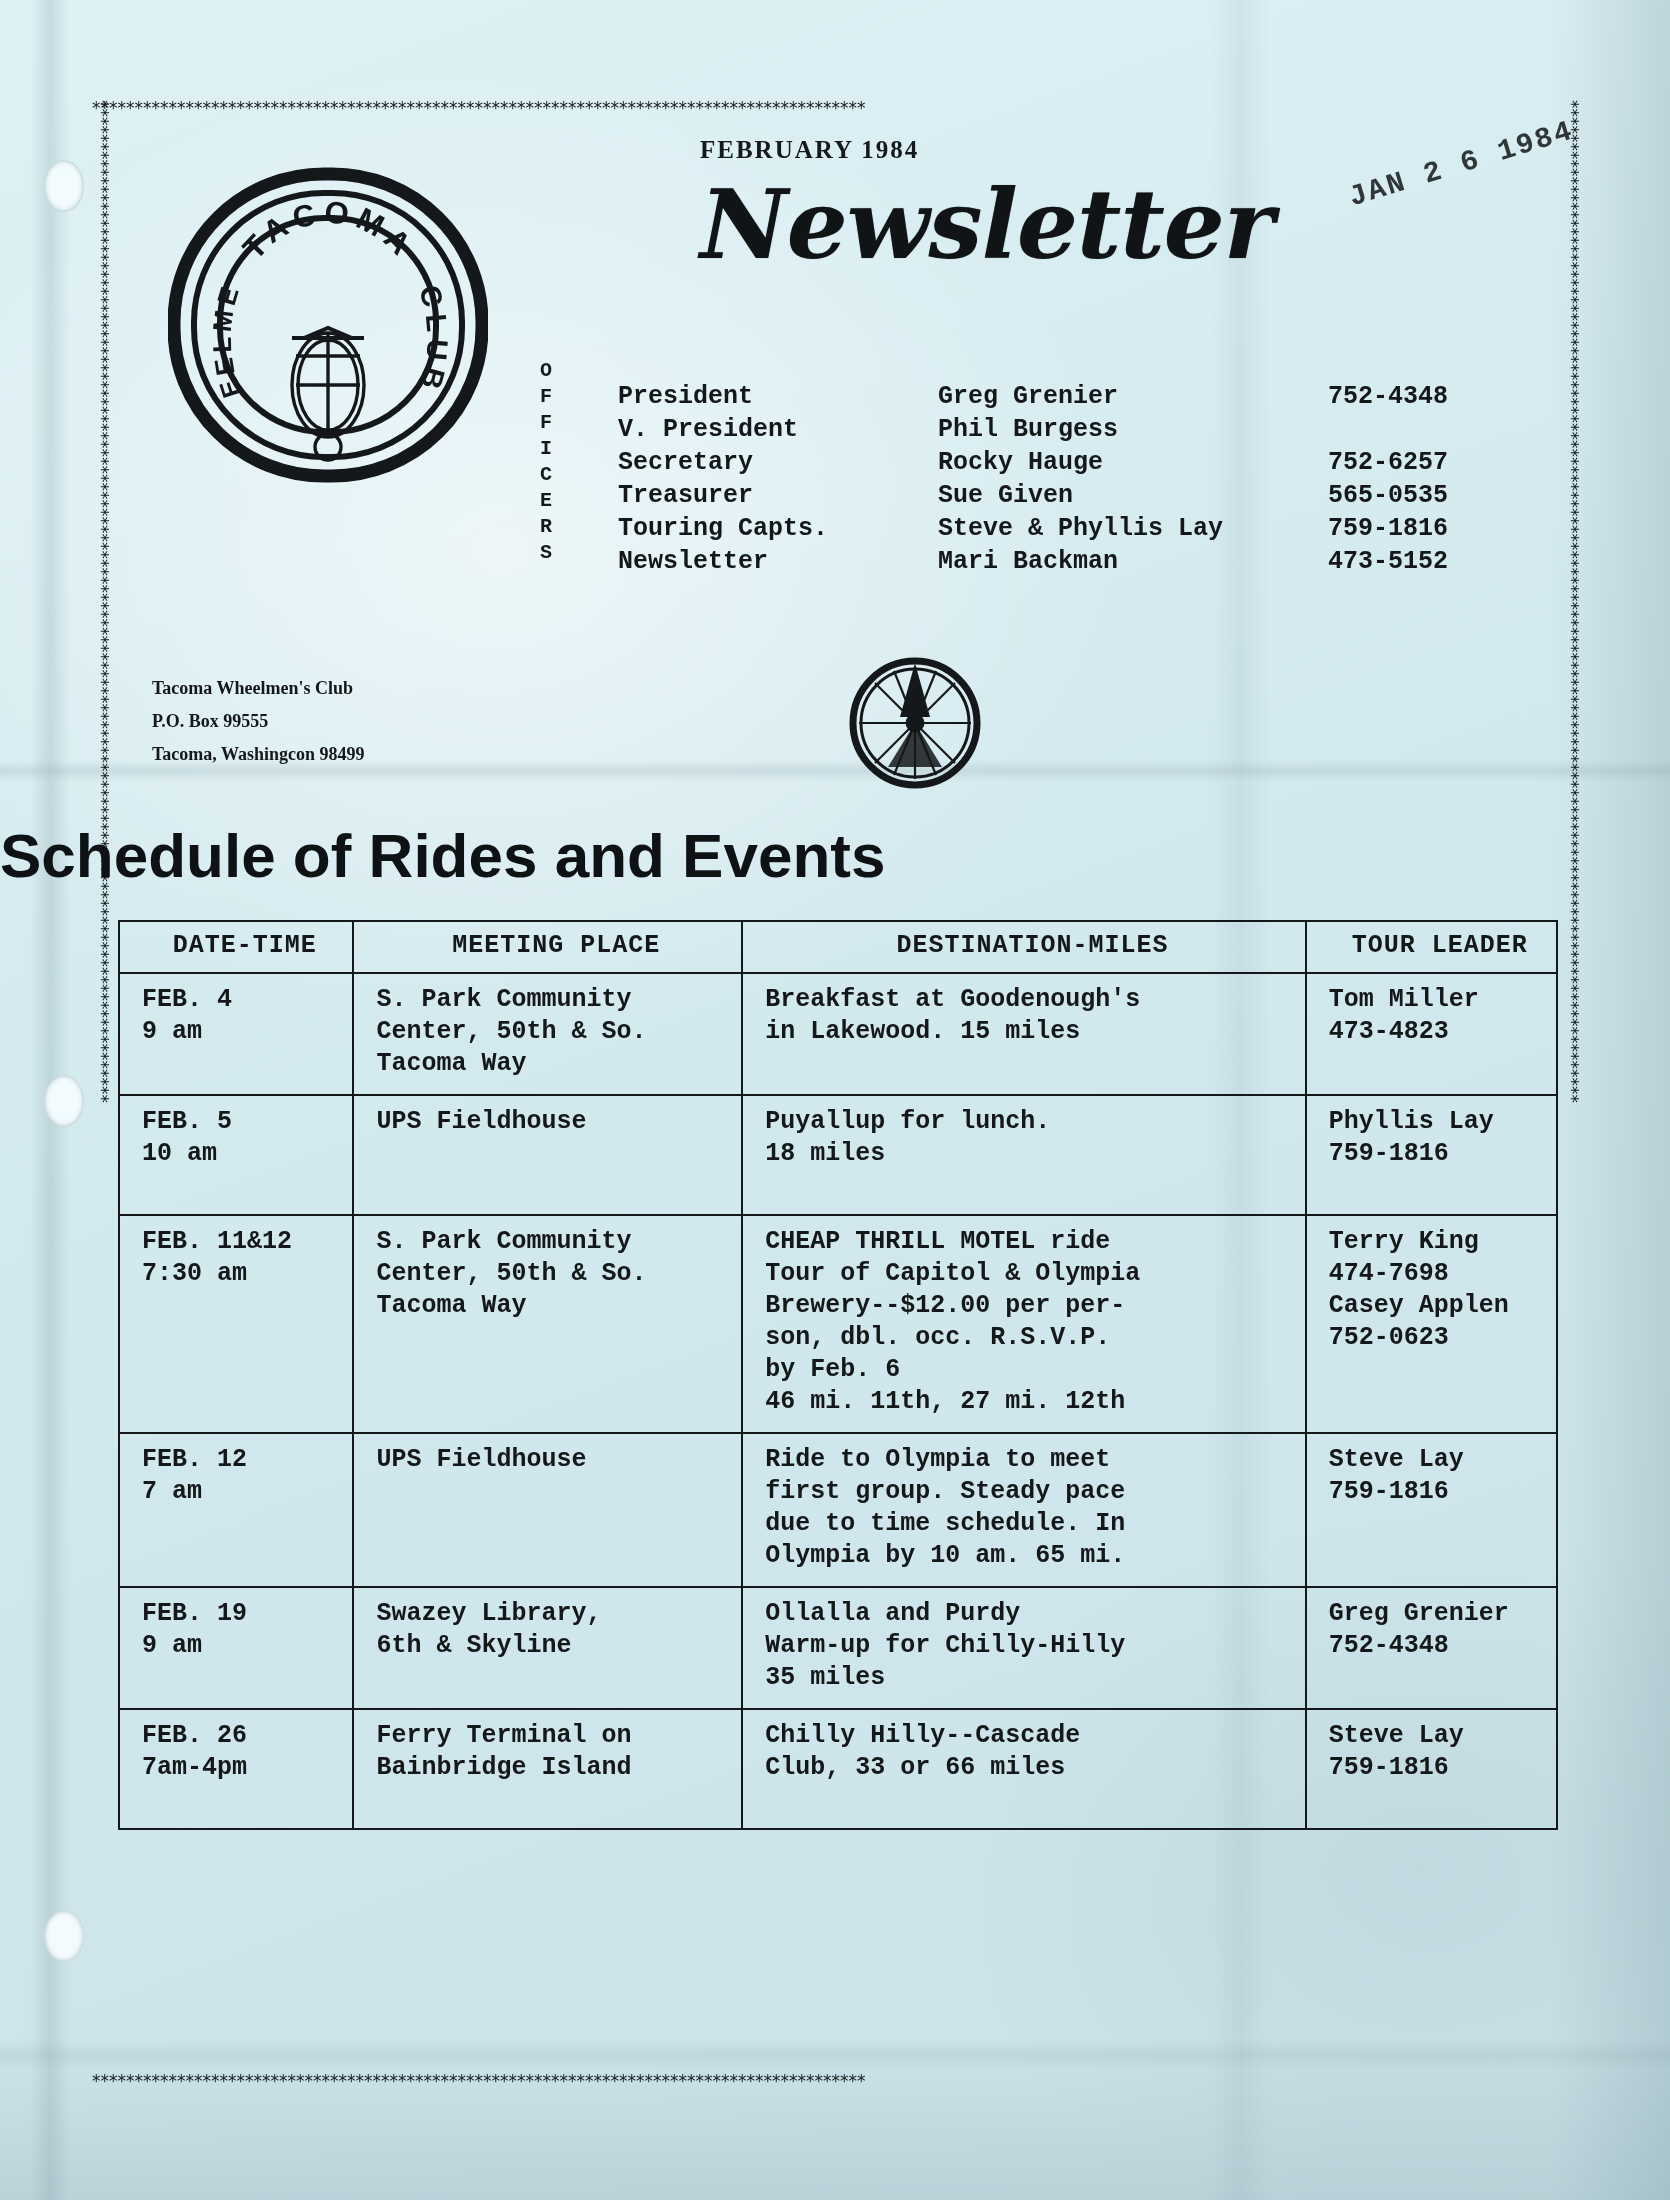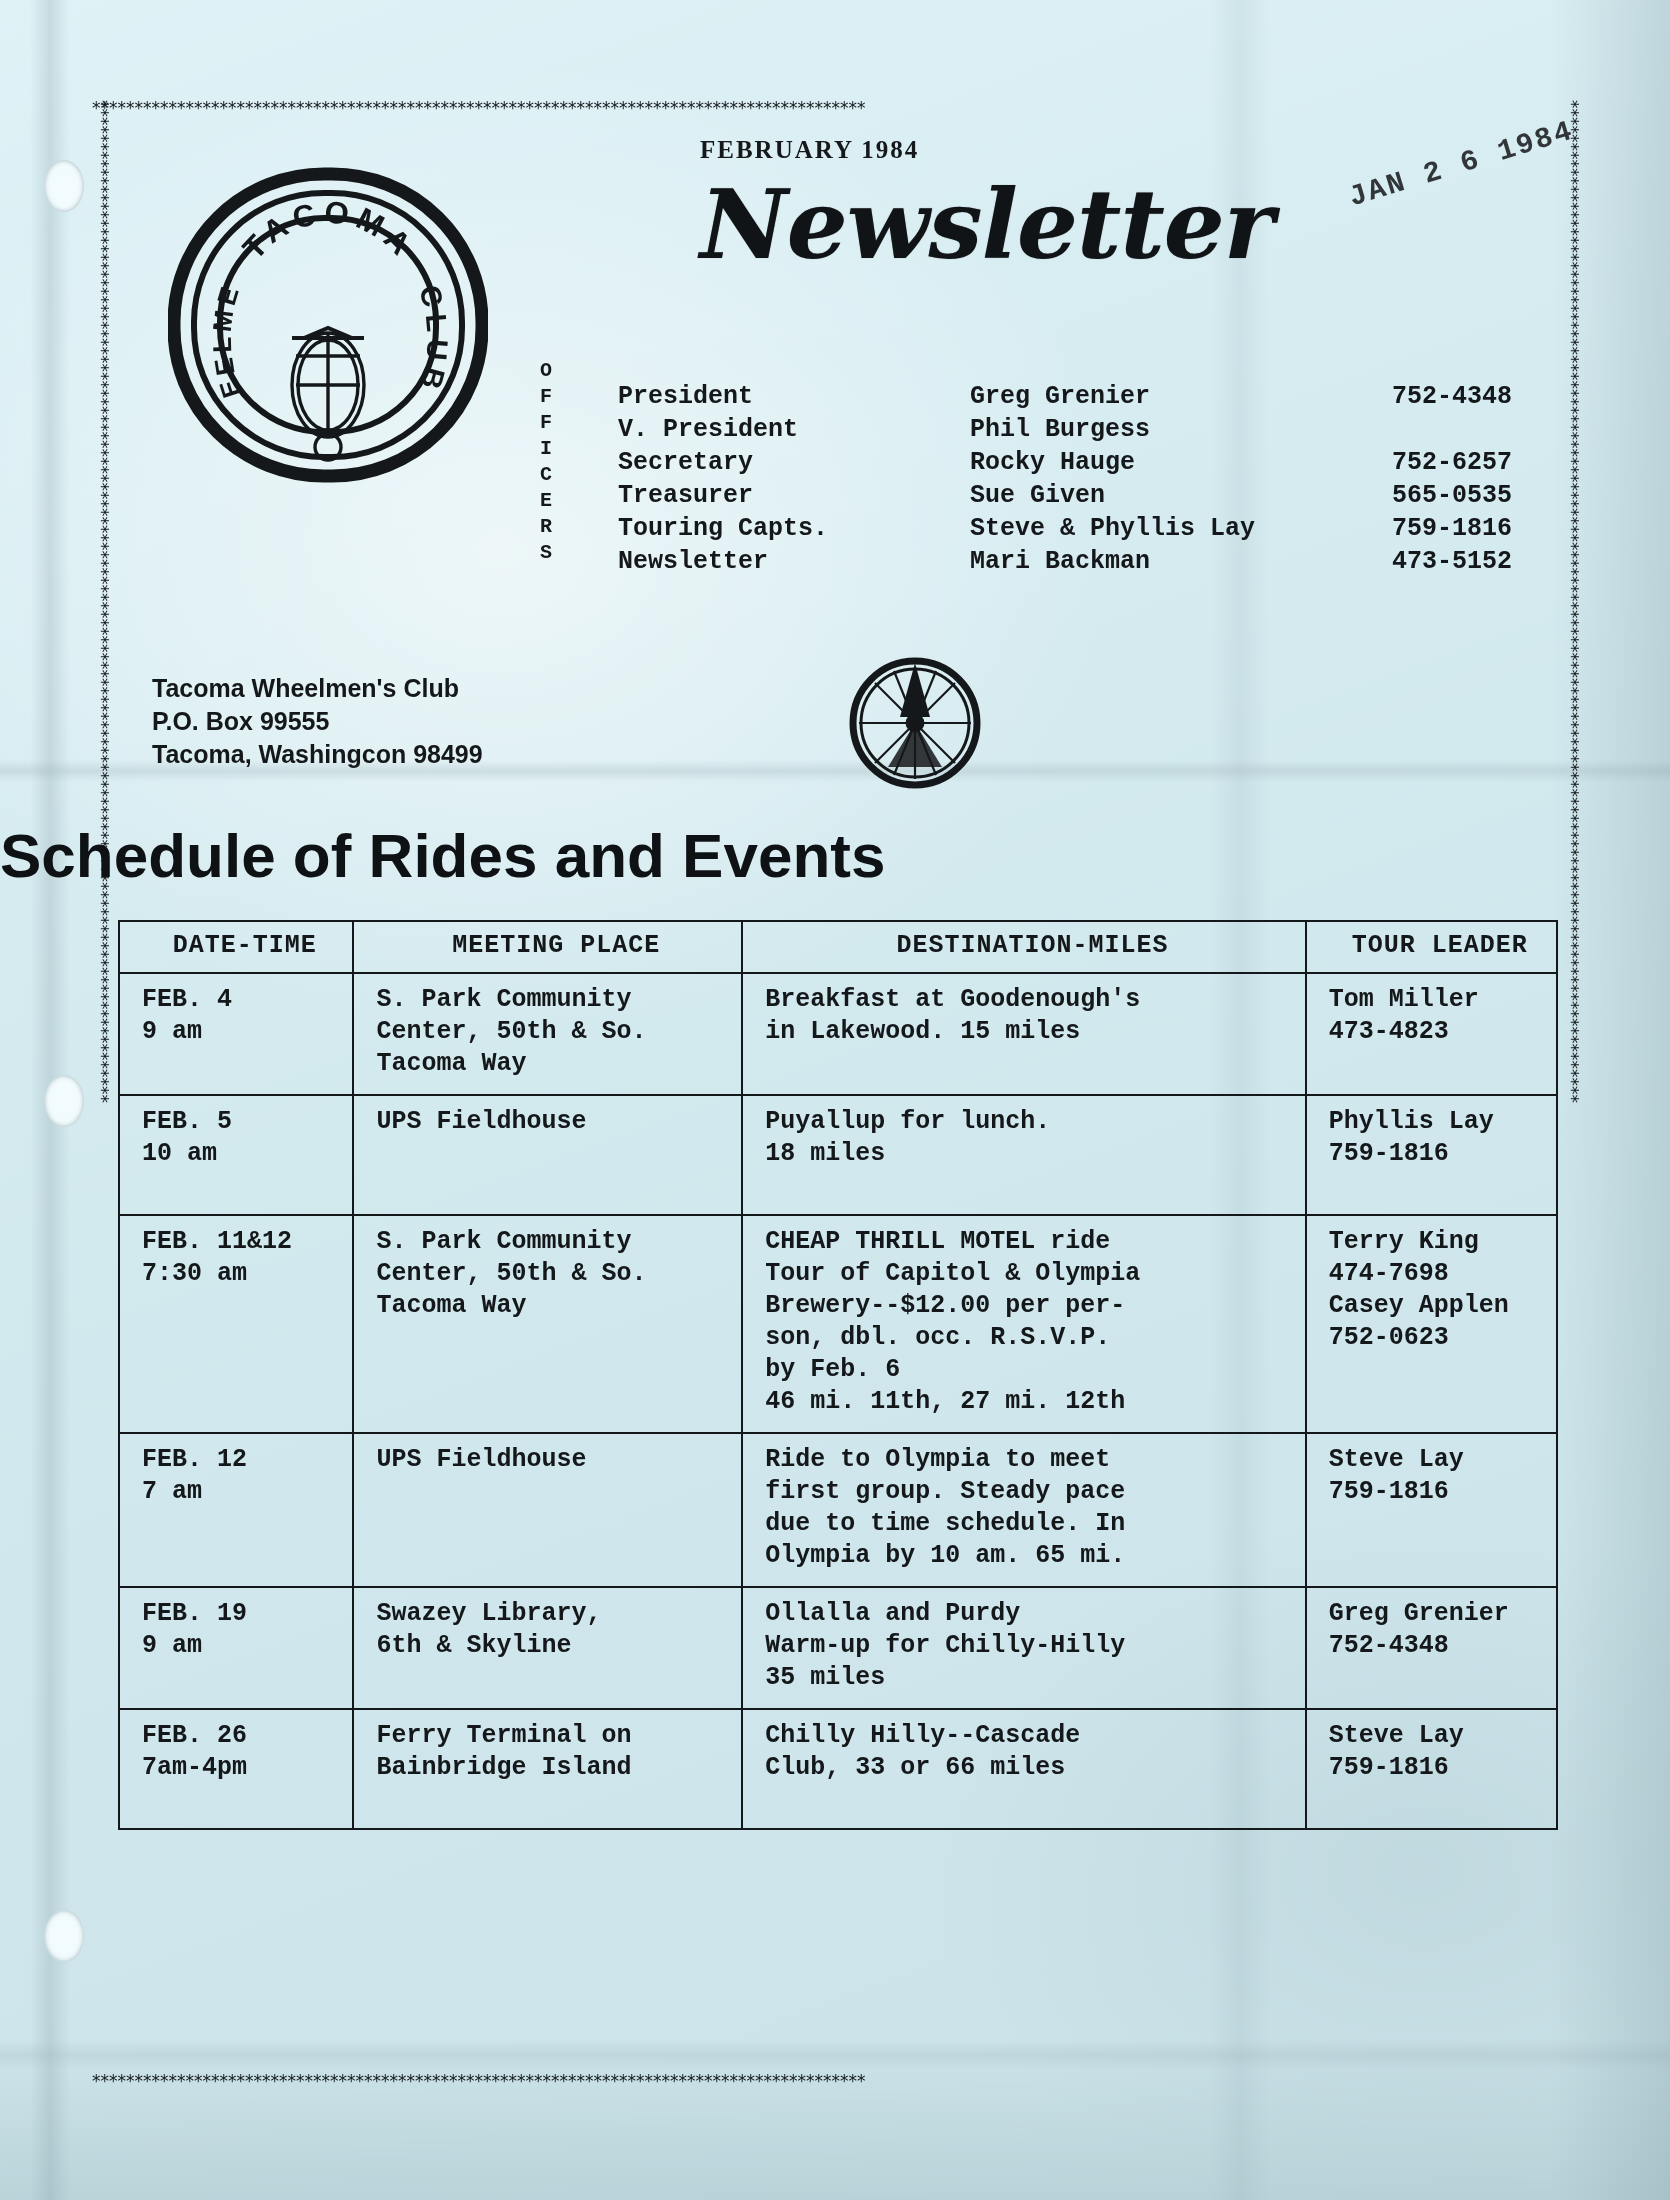--- a/index.html
+++ b/index.html
@@ -123,30 +123,30 @@
     font-size: 20px; font-weight: bold; line-height: 26px;
     color: #15181a;
     letter-spacing: 1px;
   }
   .officers {
     position: absolute; left: 618px; top: 380px;
     font-family: "Liberation Mono", monospace;
     font-size: 25px; font-weight: bold; line-height: 33px;
     color: #15181a;
   }
-  .officers .row { display: flex; gap: 32px; }
+  .officers .row { display: flex; }
   .officers .role { width: 320px; }
   .officers .person { width: 390px; }
   .officers .phone { width: 200px; }
 
   
   .address {
     position: absolute; left: 152px; top: 672px;
-    font-family: Liberation Sans, sans-serif;
-    font-size: 25px; font-weight: bold; line-height: 33px;
+    font-family: Liberation Serif, serif;
+    font-size: 18px; font-weight: bold; line-height: 33px;
     color: #15181a;
   }
 
   .wheel-deco { position: absolute; left: 830px; top: 645px; width: 170px; height: 150px; }
 
   .title {
     position: absolute; left: 0; top: 820px; width: 1670px;
     font-family: "Liberation Sans", sans-serif;
     font-weight: bold;
     font-size: 62px;

